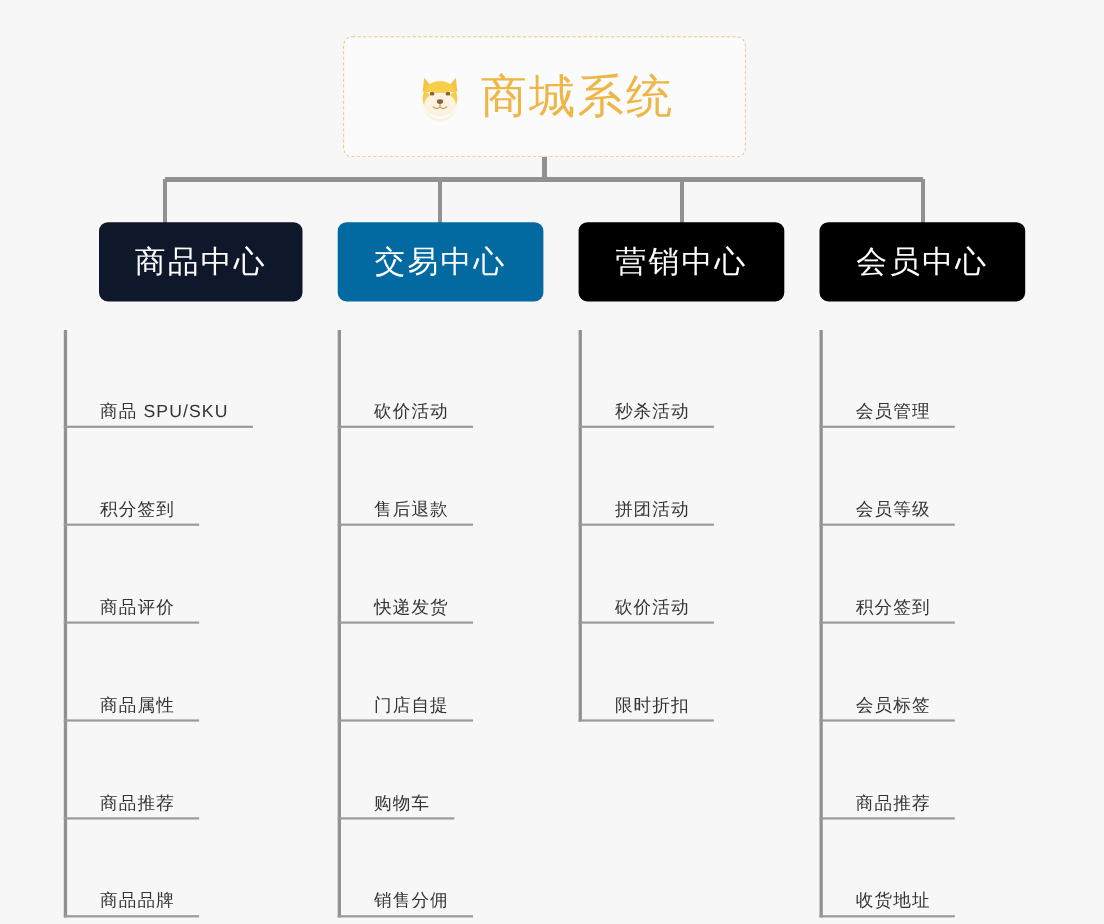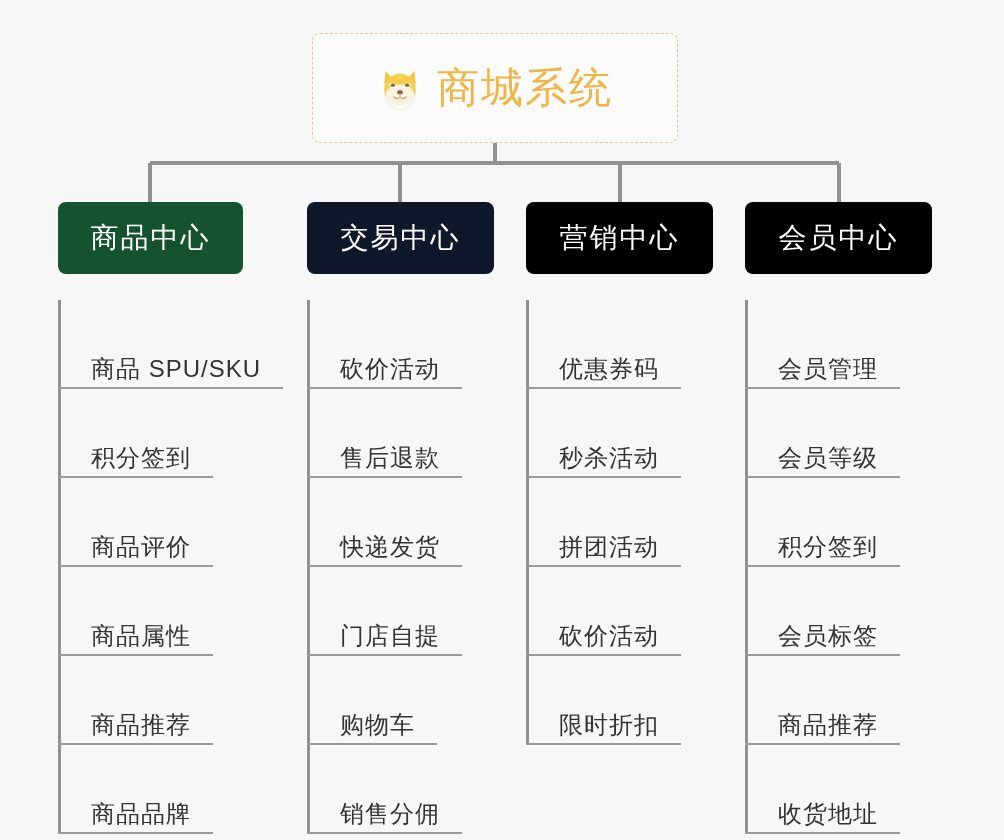--- a/index.html
+++ b/index.html
@@ -92,21 +92,21 @@
     align-items: flex-end;
     box-sizing: border-box;
   }
   .leaf-inner {
     position: relative;
     display: inline-block;
     margin-left: 12px;
     padding-bottom: 4px;
   }
   .leaf-label {
-    font-size: 24px;
+    font-size: 16px;
     color: #333333;
     letter-spacing: 1px;
     white-space: nowrap;
     display: block;
   }
   .leaf-rule {
     position: absolute;
     left: -33px;
     right: -22px;
     bottom: 0;
@@ -148,21 +148,21 @@
       <line x1="150" y1="163" x2="839" y2="163"></line>
 
       <line x1="150" y1="163" x2="150" y2="203"></line>
       <line x1="400" y1="163" x2="400" y2="203"></line>
       <line x1="620" y1="163" x2="620" y2="203"></line>
       <line x1="839" y1="163" x2="839" y2="203"></line>
     </g>
   </svg>
 
 <div class="column" style="left: 58px; width: 185px;">
-      <div class="cat-head" style="background: #14532d; width: 185px;">商品中心</div>
+      <div class="cat-head" style="background: #0f172a; width: 185px; margin-left: 32px;">商品中心</div>
       <div class="leaf-list">
         <div class="leaf">
           <div class="leaf-inner">
             <span class="leaf-label">商品 SPU/SKU</span>
             <span class="leaf-rule"></span>
           </div>
         </div>
         <div class="leaf">
           <div class="leaf-inner">
             <span class="leaf-label">积分签到</span>
@@ -189,21 +189,21 @@
         </div>
         <div class="leaf">
           <div class="leaf-inner">
             <span class="leaf-label">商品品牌</span>
             <span class="leaf-rule"></span>
           </div>
         </div>
       </div>
     </div>
     <div class="column" style="left: 307px; width: 187px;">
-      <div class="cat-head" style="background: #0f172a; width: 187px;">交易中心</div>
+      <div class="cat-head" style="background: #0369a1; width: 187px;">交易中心</div>
       <div class="leaf-list">
         <div class="leaf">
           <div class="leaf-inner">
             <span class="leaf-label">砍价活动</span>
             <span class="leaf-rule"></span>
           </div>
         </div>
         <div class="leaf">
           <div class="leaf-inner">
             <span class="leaf-label">售后退款</span>
@@ -234,26 +234,20 @@
             <span class="leaf-rule"></span>
           </div>
         </div>
       </div>
     </div>
     <div class="column" style="left: 526px; width: 187px;">
       <div class="cat-head" style="background: #000000; width: 187px;">营销中心</div>
       <div class="leaf-list">
         <div class="leaf">
           <div class="leaf-inner">
-            <span class="leaf-label">优惠券码</span>
-            <span class="leaf-rule"></span>
-          </div>
-        </div>
-        <div class="leaf">
-          <div class="leaf-inner">
             <span class="leaf-label">秒杀活动</span>
             <span class="leaf-rule"></span>
           </div>
         </div>
         <div class="leaf">
           <div class="leaf-inner">
             <span class="leaf-label">拼团活动</span>
             <span class="leaf-rule"></span>
           </div>
         </div>

